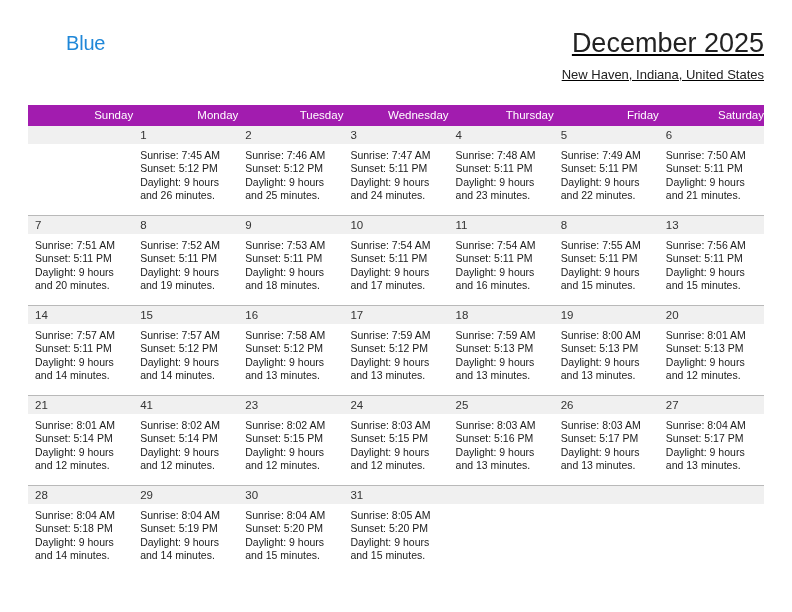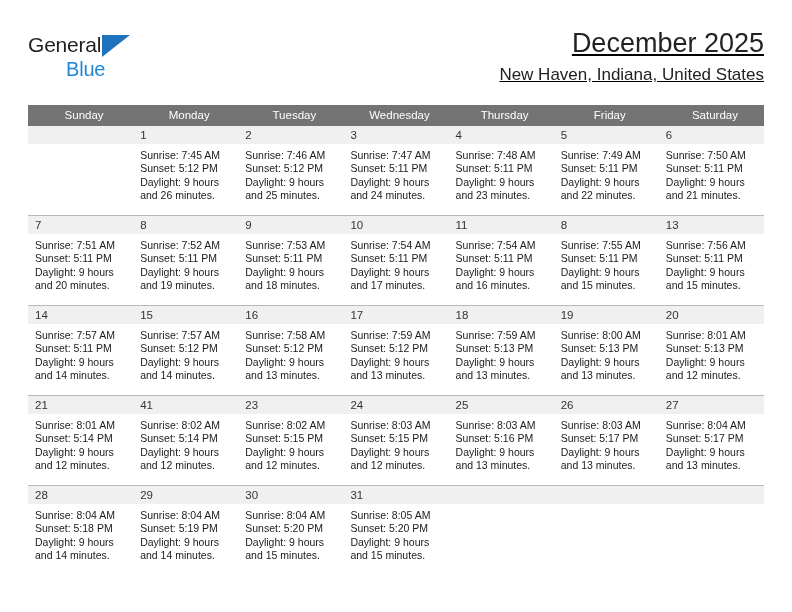--- a/index.html
+++ b/index.html
@@ -73,41 +73,41 @@
     text-decoration: underline;
   }
   .cal-title {
     font-size: 27px;
     color: #222222;
     line-height: 34px;
     white-space: nowrap;
   }
   .cal-sub {
     margin-top: 5px;
-    font-size: 17px;
+    font-size: 13px;
     color: #222222;
     line-height: 19px;
     white-space: nowrap;
   }
 
   
   .cal {
     position: absolute;
     left: 28px;
     top: 105px;
     width: 736px;
     border-collapse: collapse;
     table-layout: fixed;
   }
   .cal th {
-    background: #737373;
+    background: #a21caf;
     color: #ffffff;
     font-size: 11.5px;
     font-weight: normal;
-    text-align: center;
+    text-align: right;
     padding: 4px 0 5px 7px;
     height: 12px;
     line-height: 12px;
   }
   .cal td {
     vertical-align: top;
     padding: 0;
     border-top: 1px solid #b9b9b9;
     height: 89px;
   }
@@ -138,24 +138,20 @@
   }
 </style>
 </head>
 <body>
 
 <div class="page">
 
   <div class="top">
 
     <div class="brand">
-      <div class="brand-row1">
-        <span>General</span>
-        <span class="brand-tri"></span>
-      </div>
       <div class="brand-row2">Blue</div>
     </div>
 
     <div class="title-block">
       <div class="cal-title">December 2025</div>
       <div class="cal-sub">New Haven, Indiana, United States</div>
     </div>
 
   </div>
 

